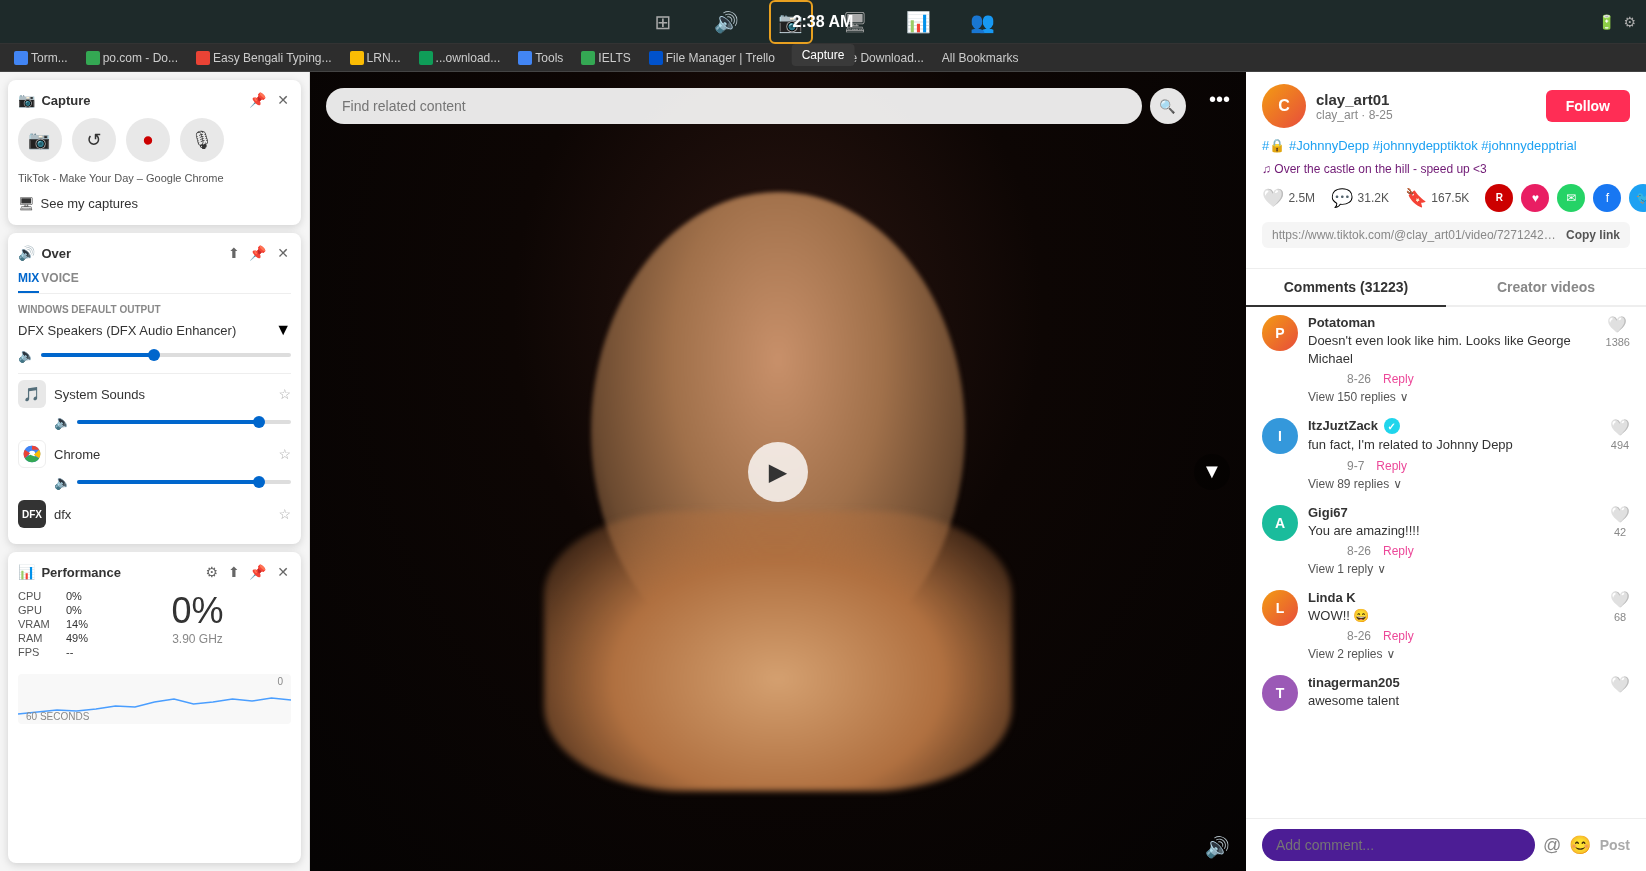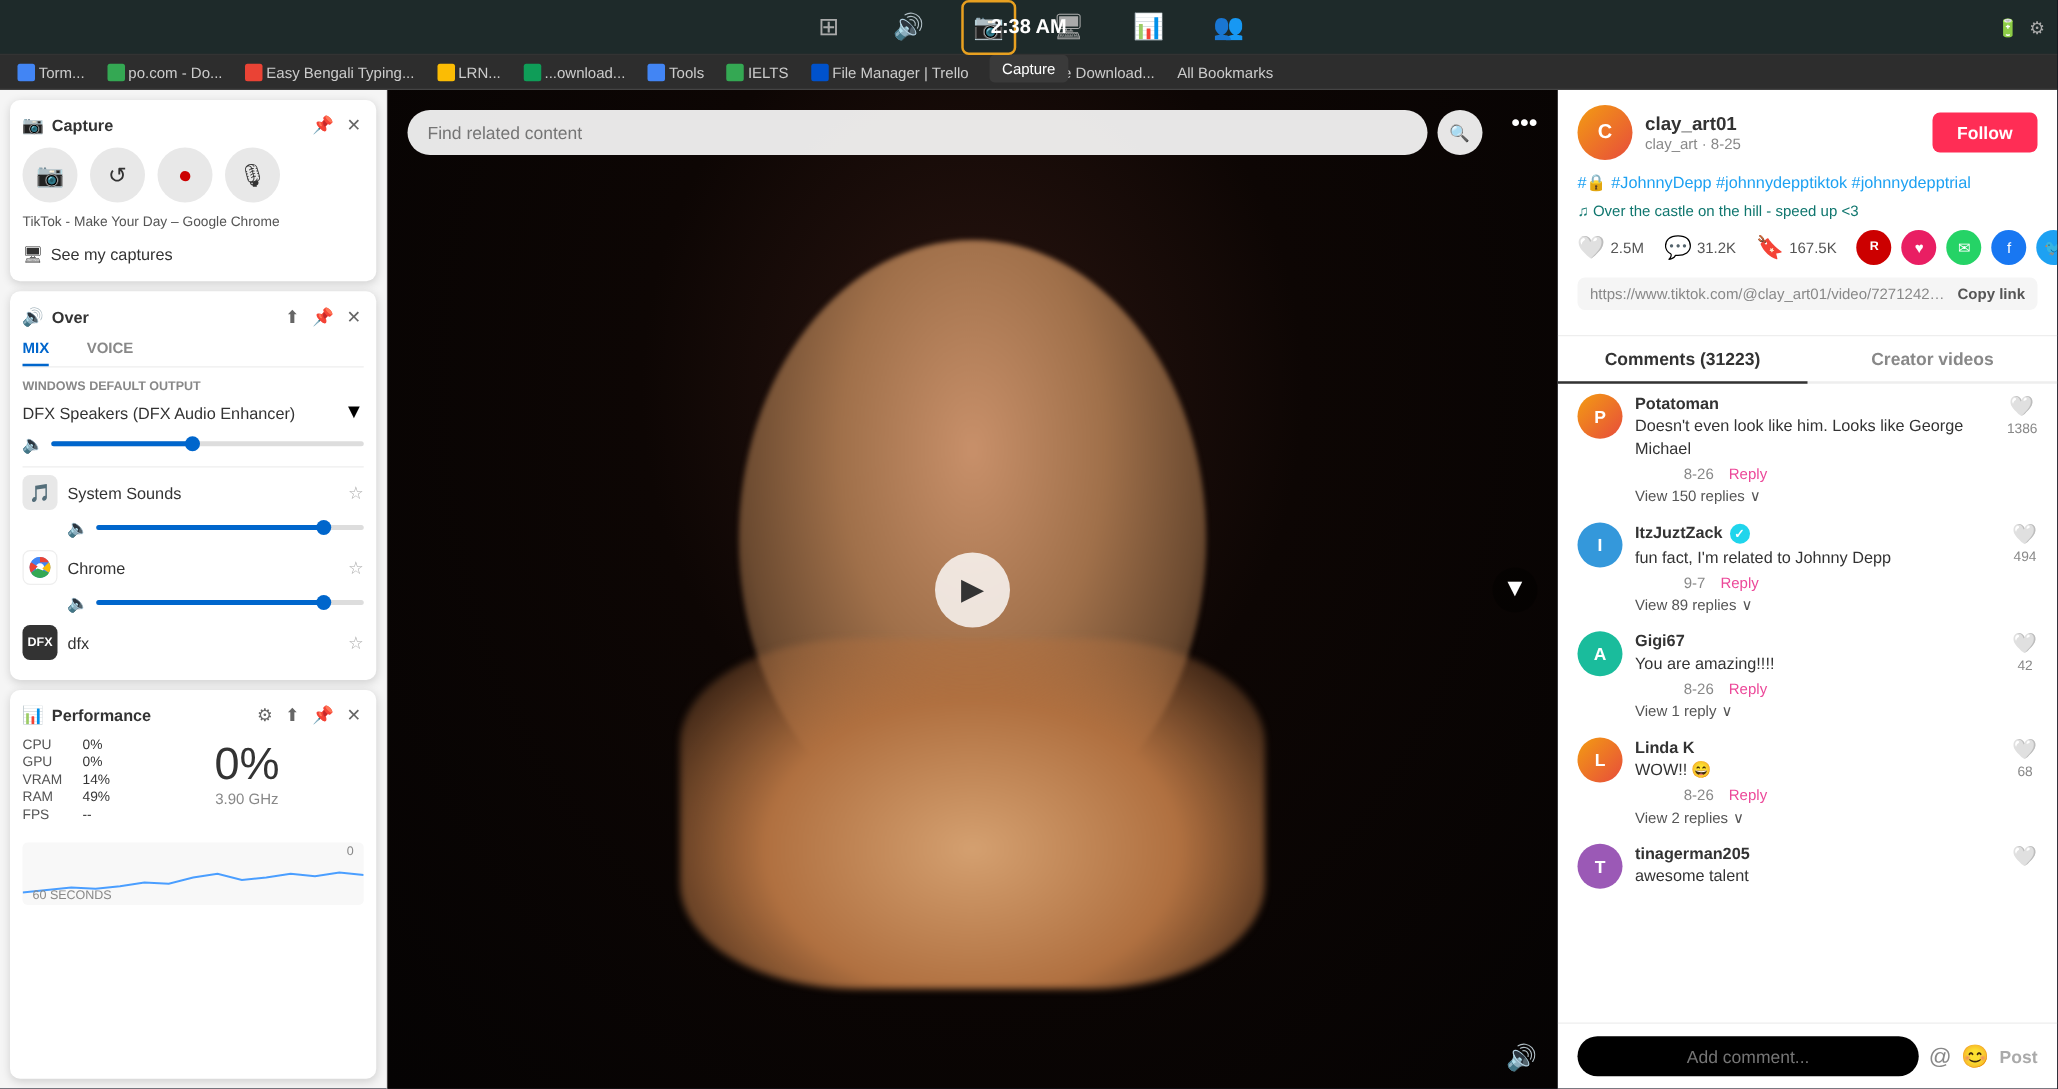--- a/index.html
+++ b/index.html
@@ -35,21 +35,21 @@
     .cap-btn { width: 44px; height: 44px; border-radius: 50%; border: none; cursor: pointer; display: flex; align-items: center; justify-content: center; font-size: 18px; }
     .cap-btn.camera { background: #e8e8e8; color: #333; }
     .cap-btn.record { background: #e8e8e8; color: #333; }
     .cap-btn.record-active { background: #e8e8e8; color: #cc0000; }
     .cap-btn.no-mic { background: #e8e8e8; color: #333; }
     .capture-label { font-size: 11px; color: #555; margin-bottom: 8px; }
     .see-captures { display: flex; align-items: center; gap: 6px; font-size: 13px; color: #333; cursor: pointer; padding: 4px 0; }
 
     
     .audio-widget { background: white; margin: 0 8px 8px 8px; border-radius: 8px; box-shadow: 0 2px 8px rgba(0,0,0,0.15); padding: 10px; }
-    .audio-tabs { display: flex; gap: 30px; margin-bottom: 10px; border-bottom: 1px solid #eee; }
+    .audio-tabs { display: flex; gap: 2px; margin-bottom: 10px; border-bottom: 1px solid #eee; }
     .audio-tab { font-size: 12px; font-weight: 600; color: #888; padding-bottom: 6px; cursor: pointer; }
     .audio-tab.active { color: #0066cc; border-bottom: 2px solid #0066cc; }
     .audio-output-label { font-size: 10px; color: #888; font-weight: 600; text-transform: uppercase; margin-bottom: 6px; }
     .audio-device { display: flex; align-items: center; justify-content: space-between; margin-bottom: 8px; cursor: pointer; }
     .audio-device-name { font-size: 13px; color: #333; }
     .volume-row { display: flex; align-items: center; gap: 6px; margin-bottom: 10px; }
     .vol-icon { font-size: 14px; color: #555; }
     .vol-slider { flex: 1; height: 4px; background: #ddd; border-radius: 2px; position: relative; cursor: pointer; }
     .vol-fill { height: 100%; background: #0066cc; border-radius: 2px; }
     .vol-knob { width: 12px; height: 12px; background: #0066cc; border-radius: 50%; position: absolute; top: -4px; cursor: pointer; }
@@ -86,21 +86,21 @@
     
     .right-panel { width: 400px; background: #fff; display: flex; flex-direction: column; overflow: hidden; flex-shrink: 0; }
     .creator-header { padding: 12px 16px; border-bottom: 1px solid #eee; }
     .creator-info-row { display: flex; align-items: center; gap: 10px; margin-bottom: 8px; }
     .creator-avatar { width: 44px; height: 44px; border-radius: 50%; background: linear-gradient(135deg, #ff6b6b, #ee5a24); display: flex; align-items: center; justify-content: center; color: white; font-weight: bold; font-size: 16px; flex-shrink: 0; overflow: hidden; }
     .creator-name-area { flex: 1; }
     .creator-name { font-size: 15px; font-weight: 700; color: #333; }
     .creator-handle { font-size: 12px; color: #888; }
     .follow-btn { background: #ff2d55; color: white; border: none; padding: 8px 20px; border-radius: 6px; font-size: 14px; font-weight: 600; cursor: pointer; }
     .hashtags { font-size: 13px; color: #1da1f2; margin-bottom: 6px; line-height: 1.5; }
-    .song-info { font-size: 12px; color: #0f766e; margin-bottom: 8px; }
+    .song-info { font-size: 12px; color: #701a75; margin-bottom: 8px; }
     .action-row { display: flex; align-items: center; gap: 16px; margin-bottom: 10px; }
     .action-item { display: flex; align-items: center; gap: 4px; font-size: 12px; color: #555; cursor: pointer; }
     .action-icon { font-size: 18px; }
     .share-icons { display: flex; gap: 8px; margin-left: auto; }
     .share-icon { width: 28px; height: 28px; border-radius: 50%; display: flex; align-items: center; justify-content: center; font-size: 16px; cursor: pointer; }
     .link-bar { display: flex; align-items: center; gap: 8px; background: #f5f5f5; border-radius: 6px; padding: 6px 10px; margin-bottom: 8px; }
     .link-text { font-size: 12px; color: #888; flex: 1; overflow: hidden; text-overflow: ellipsis; white-space: nowrap; }
     .copy-link-btn { font-size: 12px; color: #555; font-weight: 600; cursor: pointer; white-space: nowrap; }
     .comments-tabs { display: flex; border-bottom: 2px solid #eee; }
     .comment-tab { flex: 1; text-align: center; padding: 10px; font-size: 14px; font-weight: 600; color: #888; cursor: pointer; }
@@ -111,21 +111,21 @@
     .comment-body { flex: 1; }
     .comment-username { font-size: 13px; font-weight: 700; color: #333; }
     .comment-text { font-size: 13px; color: #333; margin: 2px 0; line-height: 1.4; }
     .comment-meta { display: flex; align-items: center; gap: 12px; margin-top: 4px; }
     .comment-date { font-size: 12px; color: #888; margin-left: 39px; }
     .comment-reply { font-size: 12px; color: #ec4899; cursor: pointer; }
     .view-replies { font-size: 12px; color: #555; cursor: pointer; display: flex; align-items: center; gap: 4px; margin-top: 4px; }
     .like-btn { display: flex; flex-direction: column; align-items: center; gap: 2px; color: #888; cursor: pointer; flex-shrink: 0; }
     .like-count { font-size: 11px; }
     .comment-input-area { padding: 10px 16px; border-top: 1px solid #eee; display: flex; align-items: center; gap: 8px; }
-    .comment-input { flex: 1; border: none; background: #000000; border-radius: 20px; padding: 8px 14px; font-size: 14px; color: #888; outline: none; text-align: center; }
+    .comment-input { flex: 1; border: none; background: #4c1d95; border-radius: 20px; padding: 8px 14px; font-size: 14px; color: #888; outline: none; }
     .input-actions { display: flex; gap: 8px; align-items: center; }
     .input-action-btn { background: none; border: none; cursor: pointer; color: #888; font-size: 18px; }
     .post-btn { font-size: 14px; font-weight: 600; color: #aaa; cursor: pointer; }
 
     
     .av-orange { background: linear-gradient(135deg, #f39c12, #e74c3c); }
     .av-blue { background: #3498db; }
     .av-purple { background: #9b59b6; }
     .av-teal { background: #1abc9c; }
 

